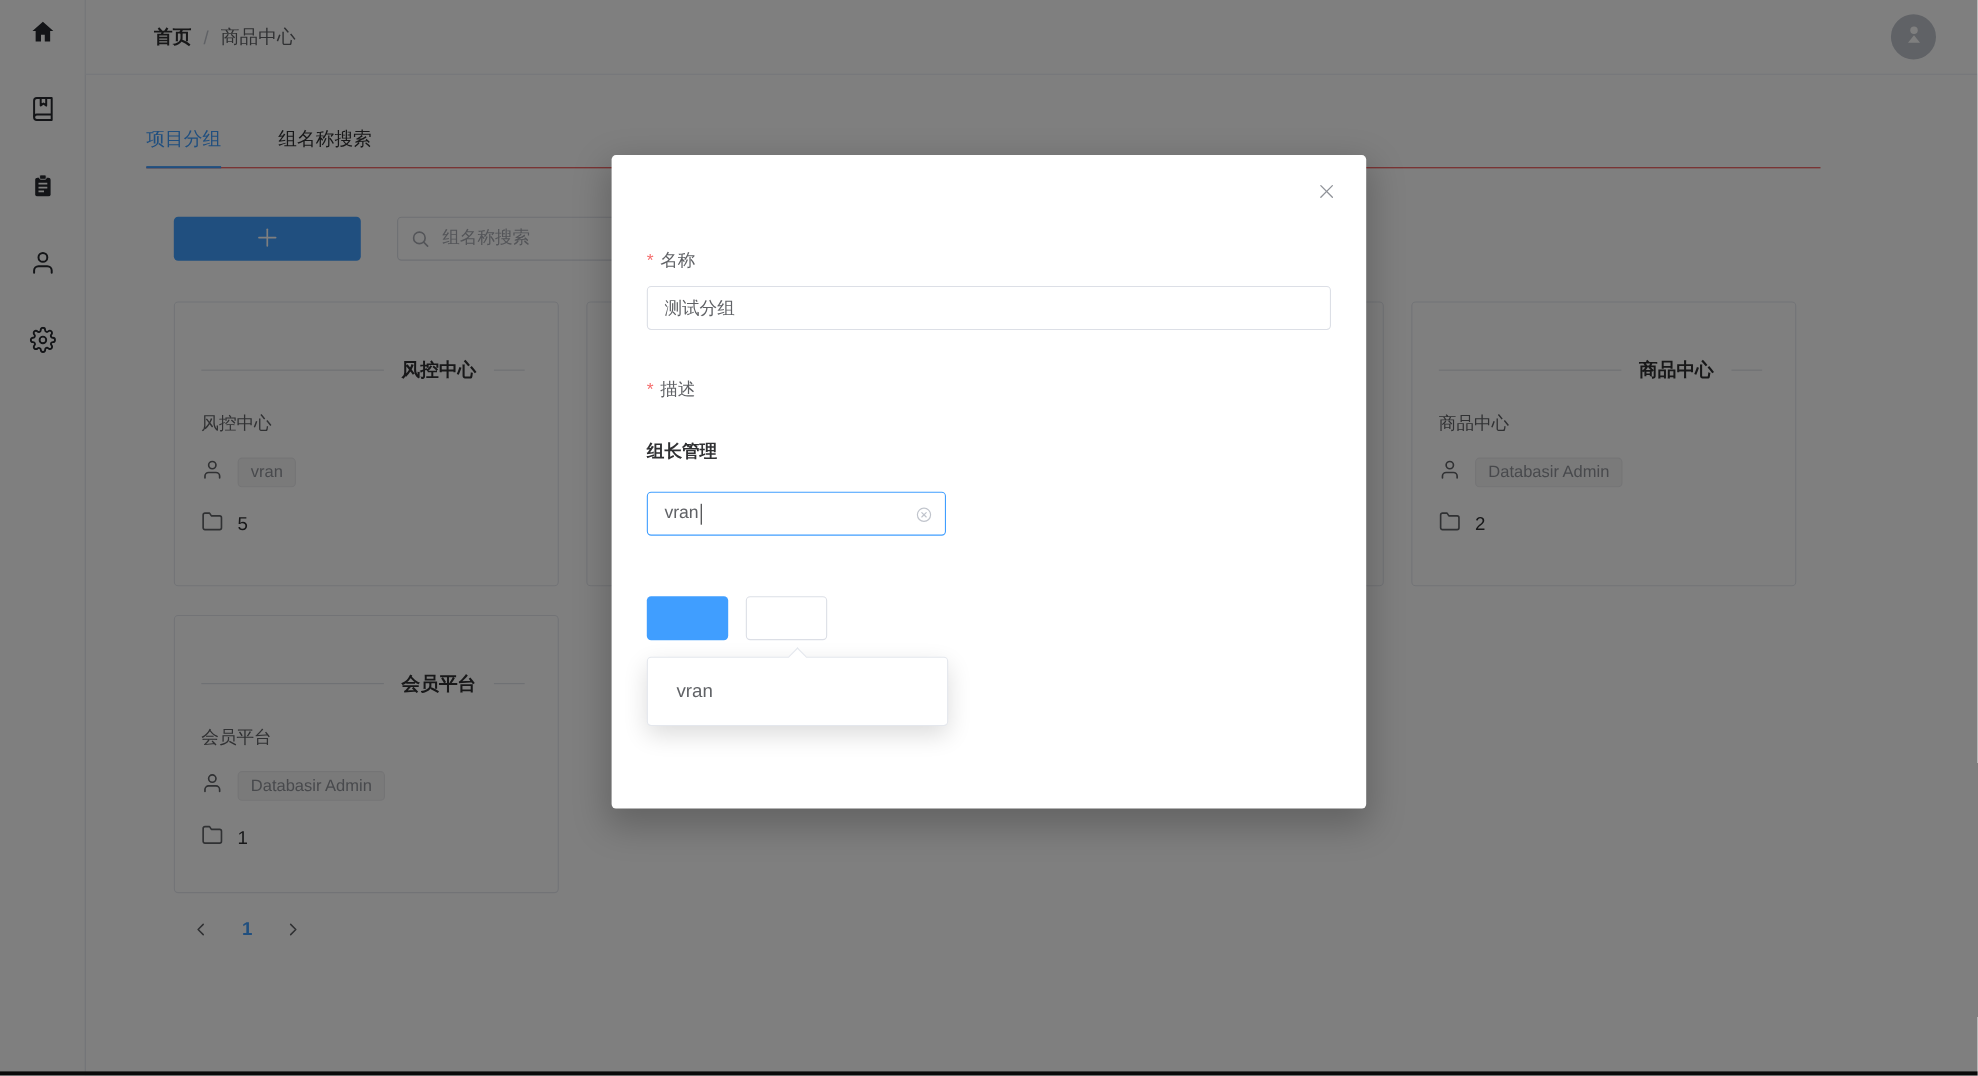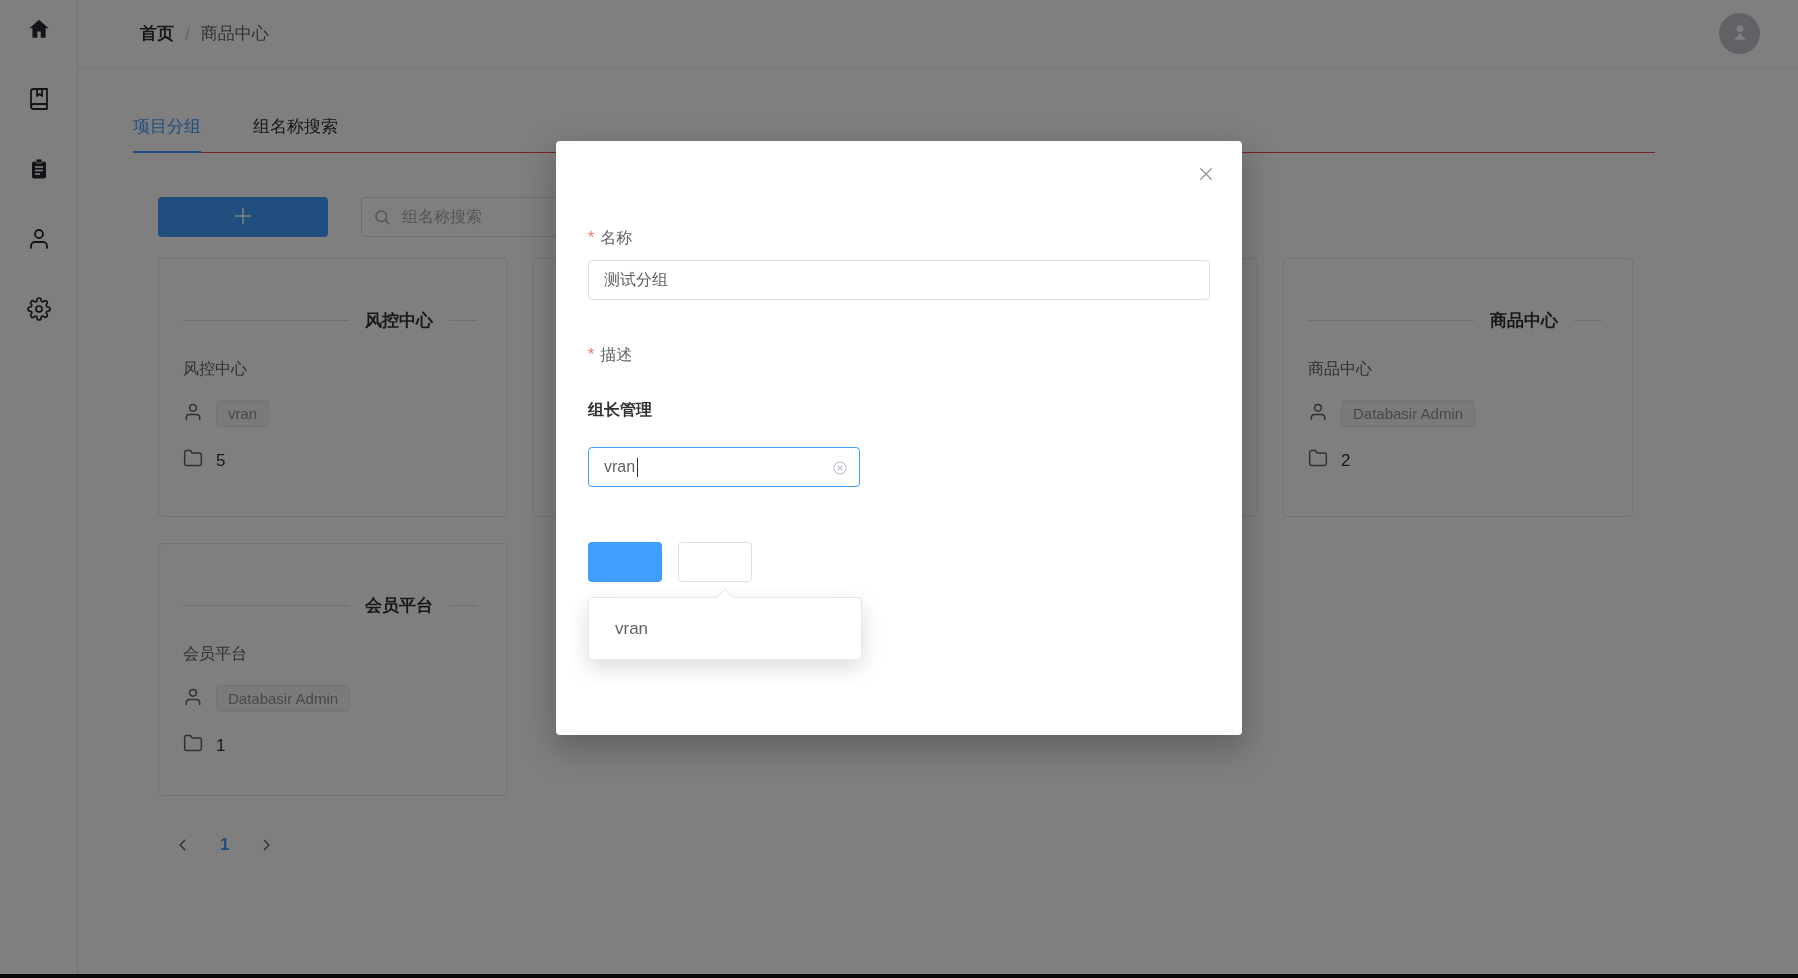--- a/index.html
+++ b/index.html
@@ -36,21 +36,21 @@
   .add-btn { width:170px; height:40px; background:#409eff; border:none; border-radius:4px;
              display:flex; align-items:center; justify-content:center; cursor:pointer; }
   .search-box { position:relative; width:260px; height:40px; }
   .search-box input { width:100%; height:100%; border:1px solid #dcdfe6; border-radius:4px;
                       padding:0 12px 0 40px; font-size:16px; color:#606266; outline:none;
                       font-family:"Liberation Sans","DejaVu Sans",sans-serif; }
   .search-box input::placeholder { color:#a8abb2; }
   .search-ic { position:absolute; left:12px; top:11px; }
 
   
-  .cards { position:absolute; left:158px; top:258px; display:grid;
+  .cards { position:absolute; left:158px; top:274px; display:grid;
            grid-template-columns:repeat(4,350px); gap:26px 25px; z-index:1; }
   .card { height:259px; background:#fff; border:1px solid #e4e7ed; border-radius:4px;
           padding:0 24px; cursor:pointer; }
   .card.short { height:253px; }
   .card-divider { display:flex; align-items:center; margin-top:50px; }
   .dline { height:1px; background:#dcdfe6; }
   .dline.long { flex:1; }
   .dline.short { width:28px; margin-right:6px; }
   .card-title { margin:0 16px; font-size:17px; font-weight:700; color:#303133; white-space:nowrap; }
   .card-desc { margin-top:27px; font-size:16px; color:#606266; }

